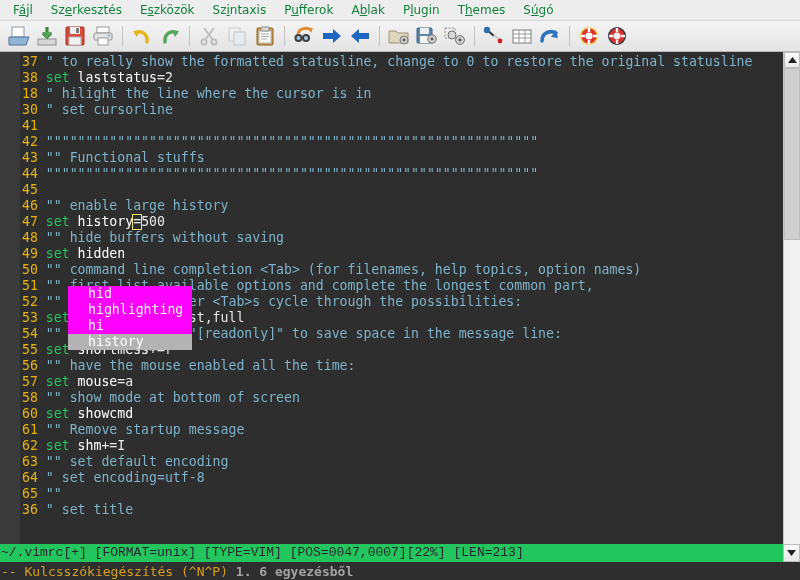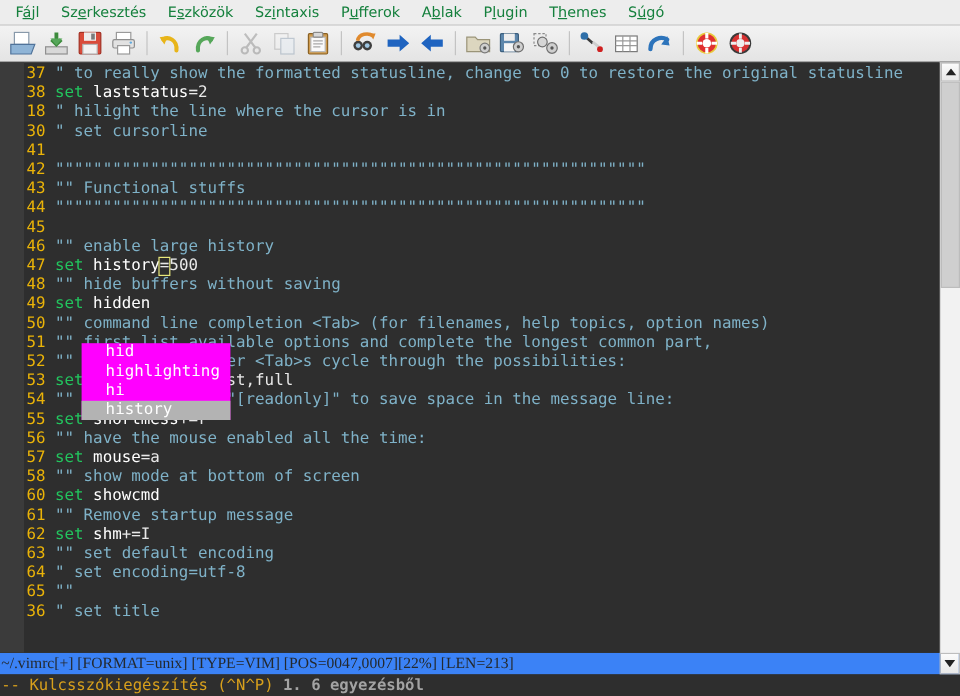--- a/index.html
+++ b/index.html
@@ -140,23 +140,23 @@
     position: absolute;
     left: 0; right: 0;
     background: #cfcfcf;
     border: 1px solid #bcbcbc;
   }
   .sb-arrow svg { display:block; }
 
   
   #statusline {
     height: 18px;
-    background: #3b82f6;
+    background: #22c55e;
     color: #24292e;
-    font-family: Liberation Serif, serif;
+    font-family: Liberation Mono, monospace;
     font-size: 13px;
     line-height: 18px;
     padding-left: 1px;
     white-space: pre;
     display: flex;
     align-items: center;
   }
   #statusline .sl-text { flex: 1 1 auto; overflow: hidden; }
   #sl-scroll-cap {
     width: 17px; height: 18px;

